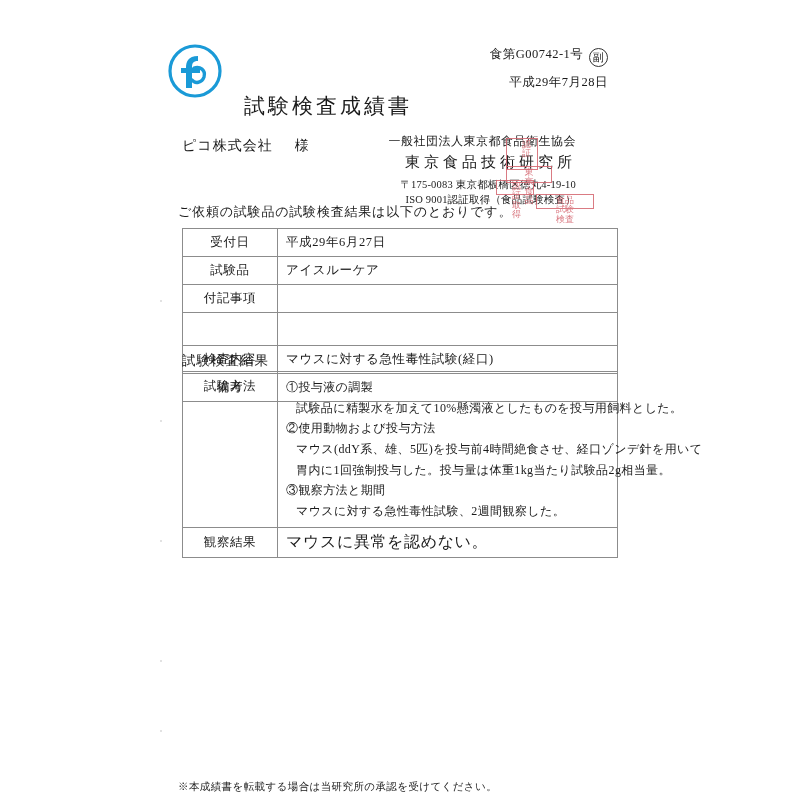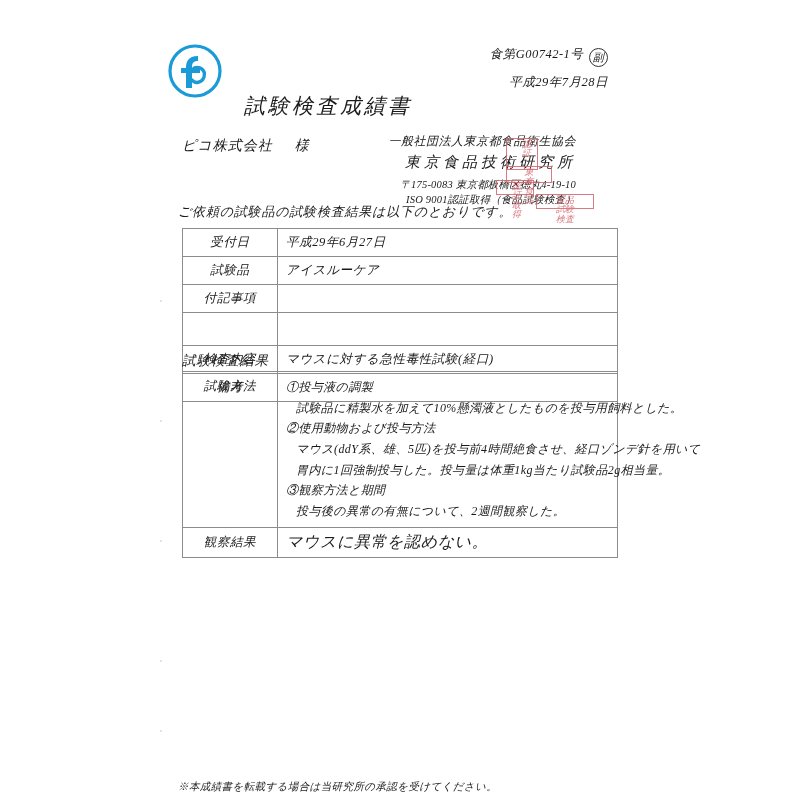--- a/index.html
+++ b/index.html
@@ -13,21 +13,20 @@
     font-family: "Liberation Serif", "DejaVu Serif", serif;
     color: #1a1a1a;
     position: relative;
     overflow: hidden;
   }
   .page {
     position: relative;
     width: 656px;
     height: 800px;
     box-sizing: border-box;
-    font-style: italic;
   }
 
   
   .logo {
     position: absolute;
     left: 168px;
     top: 44px;
     width: 54px;
     height: 54px;
   }
@@ -287,21 +286,21 @@
     <tbody>
         <tr>
       <td class="lbl">試験方法</td>
       <td class="method-body">
         <div>①投与液の調製</div>
         <div class="indent">試験品に精製水を加えて10%懸濁液としたものを投与用飼料とした。</div>
         <div>②使用動物および投与方法</div>
         <div class="indent">マウス(ddY系、雄、5匹)を投与前4時間絶食させ、経口ゾンデ針を用いて</div>
         <div class="indent">胃内に1回強制投与した。投与量は体重1kg当たり試験品2g相当量。</div>
         <div>③観察方法と期間</div>
-        <div class="indent">投与後の異常の有無について、2週間観察した。</div>
+        <div class="indent">マウスに対する急性毒性試験、2週間観察した。</div>
       </td>
     </tr>
     <tr>
       <td class="lbl">観察結果</td>
       <td class="obs">マウスに異常を認めない。</td>
     </tr>
   </tbody>
     </table>
 
   <div class="footnote">※本成績書を転載する場合は当研究所の承認を受けてください。</div>

